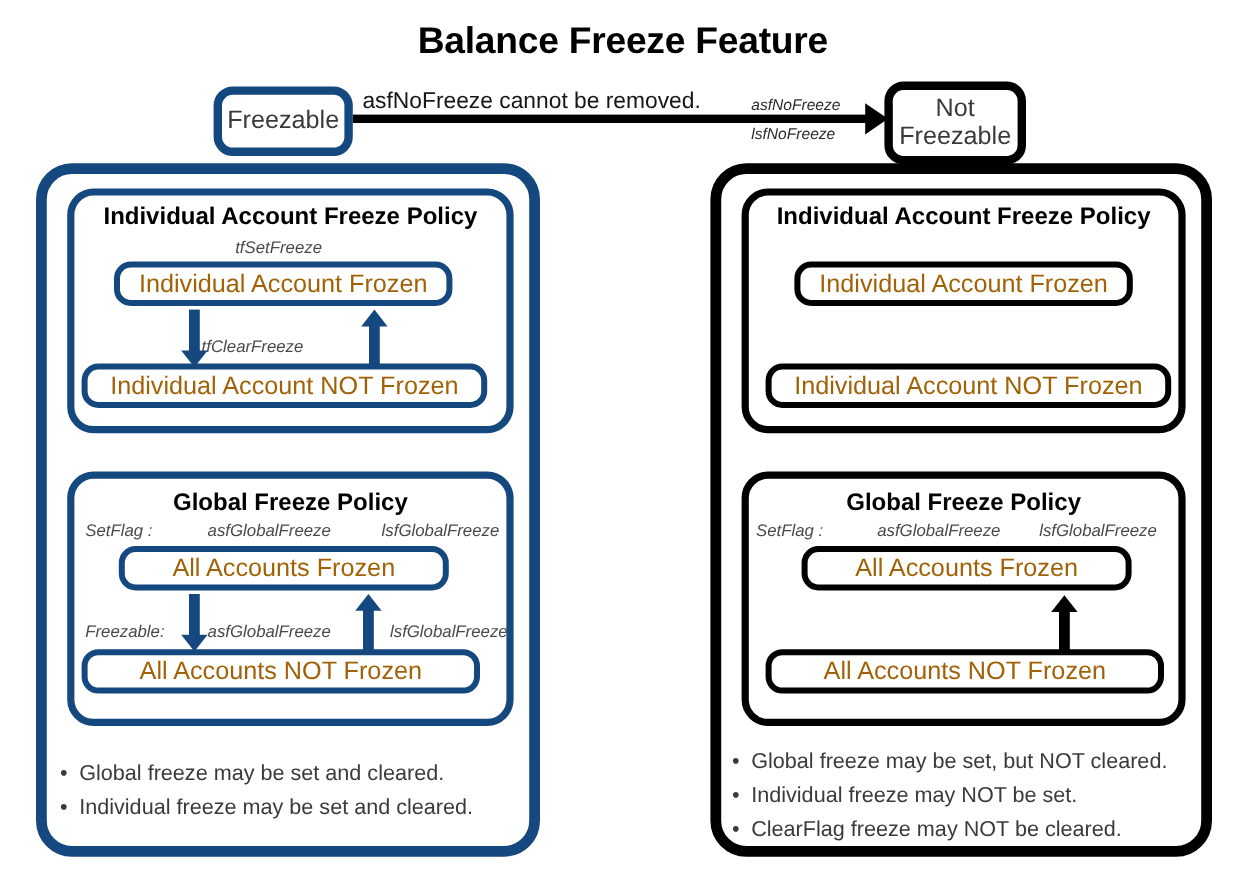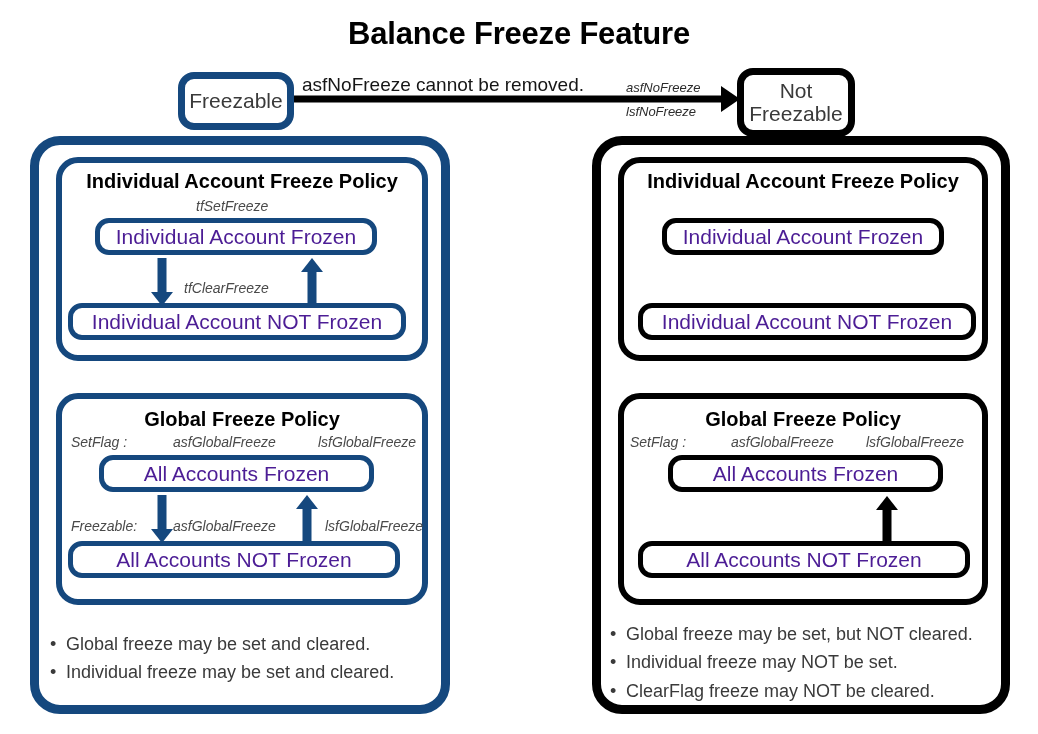--- a/index.html
+++ b/index.html
@@ -52,21 +52,21 @@
   .policy-box.black { border: 6px solid #000000; }
 
   .state-box {
     position: absolute;
     border-radius: 14px;
     background: #ffffff;
     box-sizing: border-box;
     display: flex;
     align-items: center;
     justify-content: center;
-    color: #4c1d95;
+    color: #a16207;
     font-size: 21px;
     white-space: nowrap;
   }
   .state-box.blue  { border: 5px solid #15487e; }
   .state-box.black { border: 5px solid #000000; }
 
   .node-box {
     position: absolute;
     border-radius: 16px;
     background: #ffffff;
@@ -205,21 +205,21 @@
 
   <div class="flag-label" style="left:196px; top:198px;">tfSetFreeze</div>
 
   <div class="state-box blue" style="left:95px; top:218px; width:282px; height:37px;">Individual Account Frozen</div>
 
   <div class="arrow-v down blue" style="left:150px; top:258px; width:24px; height:48px;">
     <div class="shaft" style="height:36px;"></div>
     <div class="head"></div>
   </div>
 
-  <div class="flag-label" style="left:184px; top:280px;">tfClearFreeze</div>
+  <div class="flag-label" style="left:168px; top:280px;">tfClearFreeze</div>
 
   <div class="arrow-v up blue" style="left:300px; top:258px; width:24px; height:48px;">
     <div class="shaft" style="height:36px;"></div>
     <div class="head"></div>
   </div>
 
   <div class="state-box blue" style="left:68px; top:303px; width:338px; height:37px;">Individual Account NOT Frozen</div>
 
   <div class="policy-box blue" style="left:56px; top:393px; width:372px; height:212px;"></div>
 

